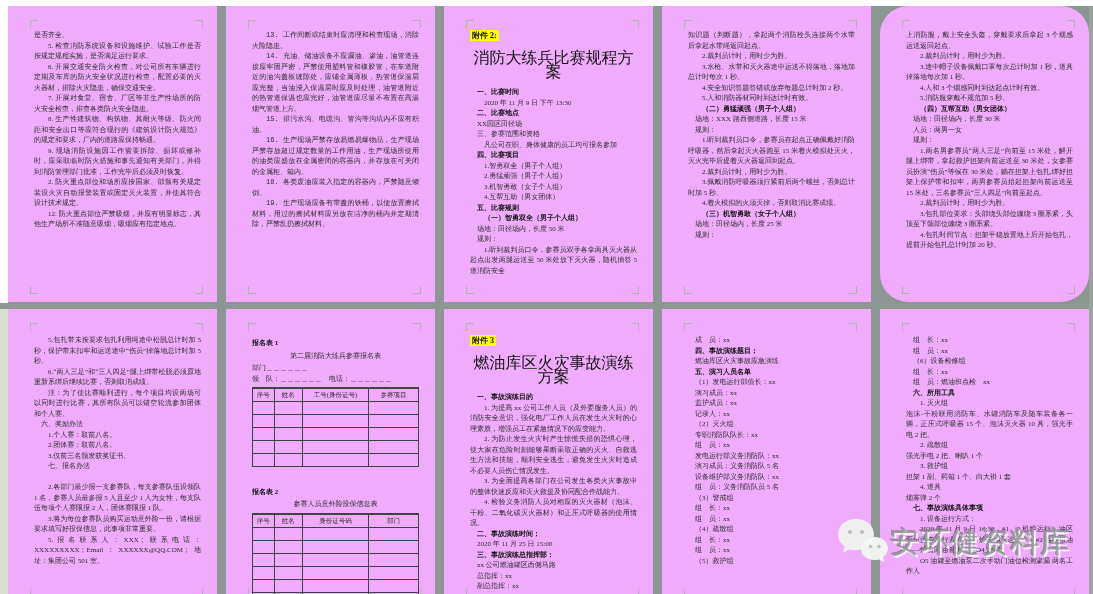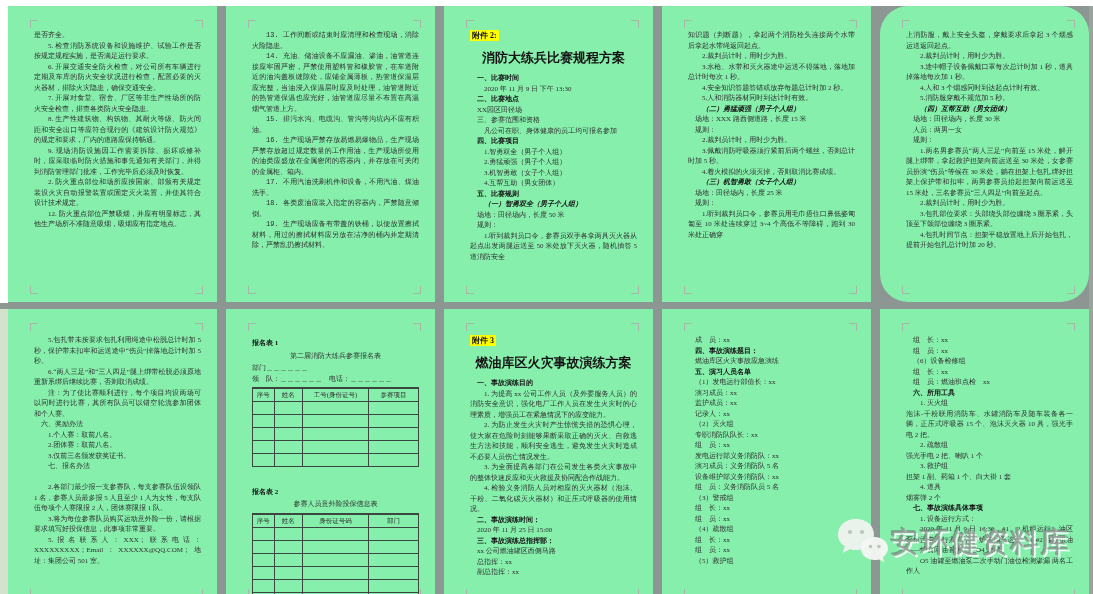--- a/index.html
+++ b/index.html
@@ -12,21 +12,21 @@
   }
   .edge{position:absolute;background:#ffffff;}
   #edge-top{left:0;top:0;width:1093px;height:6px;}
   #edge-left{left:0;top:0;width:8px;height:303px;}
   #patch-bottom-left{position:absolute;left:0;top:309px;width:8px;height:285px;background:#d2e2cd;}
   #edge-right{position:absolute;left:1089px;top:6px;width:4px;height:588px;background:#9aa39e;}
 
   .page{
     position:absolute;
     width:209px;height:296px;
-    background:#86efac;
+    background:#f0abfc;
     box-sizing:border-box;
     overflow:hidden;
   }
   .page .content{
     position:absolute;
     left:26px;top:24px;right:16px;bottom:10px;
     font-size:7px;line-height:10.5px;
     color:#2e2e2e;
     overflow:hidden;
   }
@@ -35,23 +35,23 @@
   
   .mark{position:absolute;width:7px;height:7px;border:0 solid #a8b5a8;}
   .m-tl{left:22px;top:14px;border-left-width:1px;border-top-width:1px;}
   .m-tr{right:14px;top:14px;border-right-width:1px;border-top-width:1px;}
   .m-bl{left:22px;bottom:8px;border-left-width:1px;border-bottom-width:1px;}
   .m-br{right:14px;bottom:8px;border-right-width:1px;border-bottom-width:1px;}
 
   
   .blk{margin:0;padding:0;}
   .s-tag{display:inline-block;background:#ffff00;color:#111;font-weight:bold;font-size:8px;line-height:11px;padding:0 2px;margin-bottom:4px;}
-  .s-title{text-align:center;font-weight:bold;font-size:13px;line-height:14px;color:#141414;margin:6px 0 8px 0;}
+  .s-title{text-align:center;font-weight:normal;font-size:16px;line-height:14px;color:#141414;margin:6px 0 8px 0;}
   .s-h{font-weight:bold;color:#141414;text-indent:7px;}
-  .s-h2{font-weight:bold;color:#141414;text-indent:14px;font-style:italic;}
+  .s-h2{font-weight:bold;color:#141414;text-indent:14px;}
   .s-p{text-indent:14px;text-align:justify;}
   .s-cont{text-indent:0;text-align:justify;}
   .s-plain{text-indent:7px;}
   .s-label{font-weight:bold;color:#141414;margin-top:3px;}
   .s-center{text-align:center;margin:2px 0;}
   .s-field{text-indent:0;}
   .s-blank{height:10.5px;}
 
   table.form-table{
     border-collapse:collapse;
@@ -112,21 +112,20 @@
       <div class="page" style="left: 226px; top: 6px; font-family: Liberation Mono, monospace;">
         <i class="mark m-tl"></i>
         <i class="mark m-tr"></i>
         <i class="mark m-bl"></i>
         <i class="mark m-br"></i>
         <div class="content">
           <div class="blk s-p">13. 工作间断或结束时应清理和检查现场，消除火险隐患。</div>
           <div class="blk s-p">14. 充油、储油设备不应漏油、渗油，油管道连接应牢固严密，严禁使用塑料管和橡胶管，在车道附近的油沟盖板缝隙处，应铺金属薄板，热管道保温层应完整，当油浸入保温层时应及时处理，油管道附近的热管道保温也应完好，油管道应尽量不布置在高温烟气管道上方。</div>
           <div class="blk s-p">15. 排污水沟、电缆沟、管沟等沟坑内不应有积油。</div>
           <div class="blk s-p">16. 生产现场严禁存放易燃易爆物品，生产现场严禁存放超过规定数量的工作用油，生产现场所使用的油类应盛放在金属密闭的容器内，并存放在可关闭的金属柜、箱内。</div>
-          <div class="blk s-p">17. 不用汽油洗刷机件和设备，不用汽油、煤油洗手。</div>
           <div class="blk s-p">18. 各类废油应装入指定的容器内，严禁随意倾倒。</div>
           <div class="blk s-p">19. 生产现场应备有带盖的铁桶，以便放置擦拭材料，用过的擦拭材料应另放在洁净的桶内并定期清除，严禁乱扔擦拭材料。</div>
         </div>
       </div>
       <div class="page" style="left: 444px; top: 6px;">
         <i class="mark m-tl"></i>
         <i class="mark m-tr"></i>
         <i class="mark m-bl"></i>
         <i class="mark m-br"></i>
         <div class="content"><div class="blk s-tag">附件 2:</div><div class="blk s-title">消防大练兵比赛规程方案</div><div class="blk s-h">一、比赛时间</div><div class="blk s-p">2020 年 11 月 9 日 下午 13:30</div><div class="blk s-h">二、比赛地点</div><div class="blk s-plain">XX园区田径场</div><div class="blk s-plain">三、参赛范围和资格</div><div class="blk s-p">凡公司在职、身体健康的员工均可报名参加</div><div class="blk s-h">四、比赛项目</div><div class="blk s-p">1.智勇双全（男子个人组）</div><div class="blk s-p">2.勇猛顽强（男子个人组）</div><div class="blk s-p">3.机智勇敢（女子个人组）</div><div class="blk s-p">4.互帮互助（男女团体）</div><div class="blk s-h">五、比赛规则</div><div class="blk s-h2">（一）智勇双全（男子个人组）</div><div class="blk s-plain">场地：田径场内，长度 50 米</div><div class="blk s-plain">规则：</div><div class="blk s-p">1.听到裁判员口令，参赛员双手各拿两具灭火器从起点出发两腿运送至 50 米处放下灭火器，随机抽答 5 道消防安全</div></div>
@@ -138,27 +137,27 @@
         <i class="mark m-br"></i>
         <div class="content">
           <div class="blk s-cont">知识题（判断题），拿起两个消防栓头连接两个水带后拿起水带绳返回起点。</div>
           <div class="blk s-p">2.裁判员计时，用时少为胜。</div>
           <div class="blk s-p">3.水枪、水带和灭火器途中运送不得落地，落地加总计时每次 1 秒。</div>
           <div class="blk s-p">4.安全知识答题答错或放弃每题总计时加 2 秒。</div>
           <div class="blk s-p">5.人和消防器材同时到达计时有效。</div>
           <div class="blk s-h2">（二）勇猛顽强（男子个人组）</div>
           <div class="blk s-plain">场地：XXX 路西侧道路，长度 15 米</div>
           <div class="blk s-plain">规则：</div>
+          <div class="blk s-p">1.听到裁判员口令，参赛员在起点正确佩戴好消防呼吸器，然后拿起灭火器跑至 15 米着火模拟处灭火，灭火完毕后提着灭火器返回到起点。</div>
           <div class="blk s-p">2.裁判员计时，用时少为胜。</div>
           <div class="blk s-p">3.佩戴消防呼吸器须拧紧前后两个螺丝，否则总计时加 5 秒。</div>
           <div class="blk s-p">4.着火模拟的火须灭掉，否则取消比赛成绩。</div>
           <div class="blk s-h2">（三）机智勇敢（女子个人组）</div>
           <div class="blk s-plain">场地：田径场内，长度 25 米</div>
           <div class="blk s-plain">规则：</div>
-          <div class="blk s-p">1.听到裁判员口令，参赛员用毛巾捂住口鼻低姿匍匐至 10 米处连续穿过 3~4 个高低不等障碍，跑到 30 米处正确穿</div>
         </div>
       </div>
       <div class="page" style="left: 880px; top: 6px; border-radius: 28px;">
         <i class="mark m-tl"></i>
         <i class="mark m-tr"></i>
         <i class="mark m-bl"></i>
         <i class="mark m-br"></i>
         <div class="content">
           <div class="blk s-cont">上消防服，戴上安全头盔，穿戴要求后拿起 3 个烟感运送返回起点。</div>
           <div class="blk s-p">2.裁判员计时，用时少为胜。</div>

